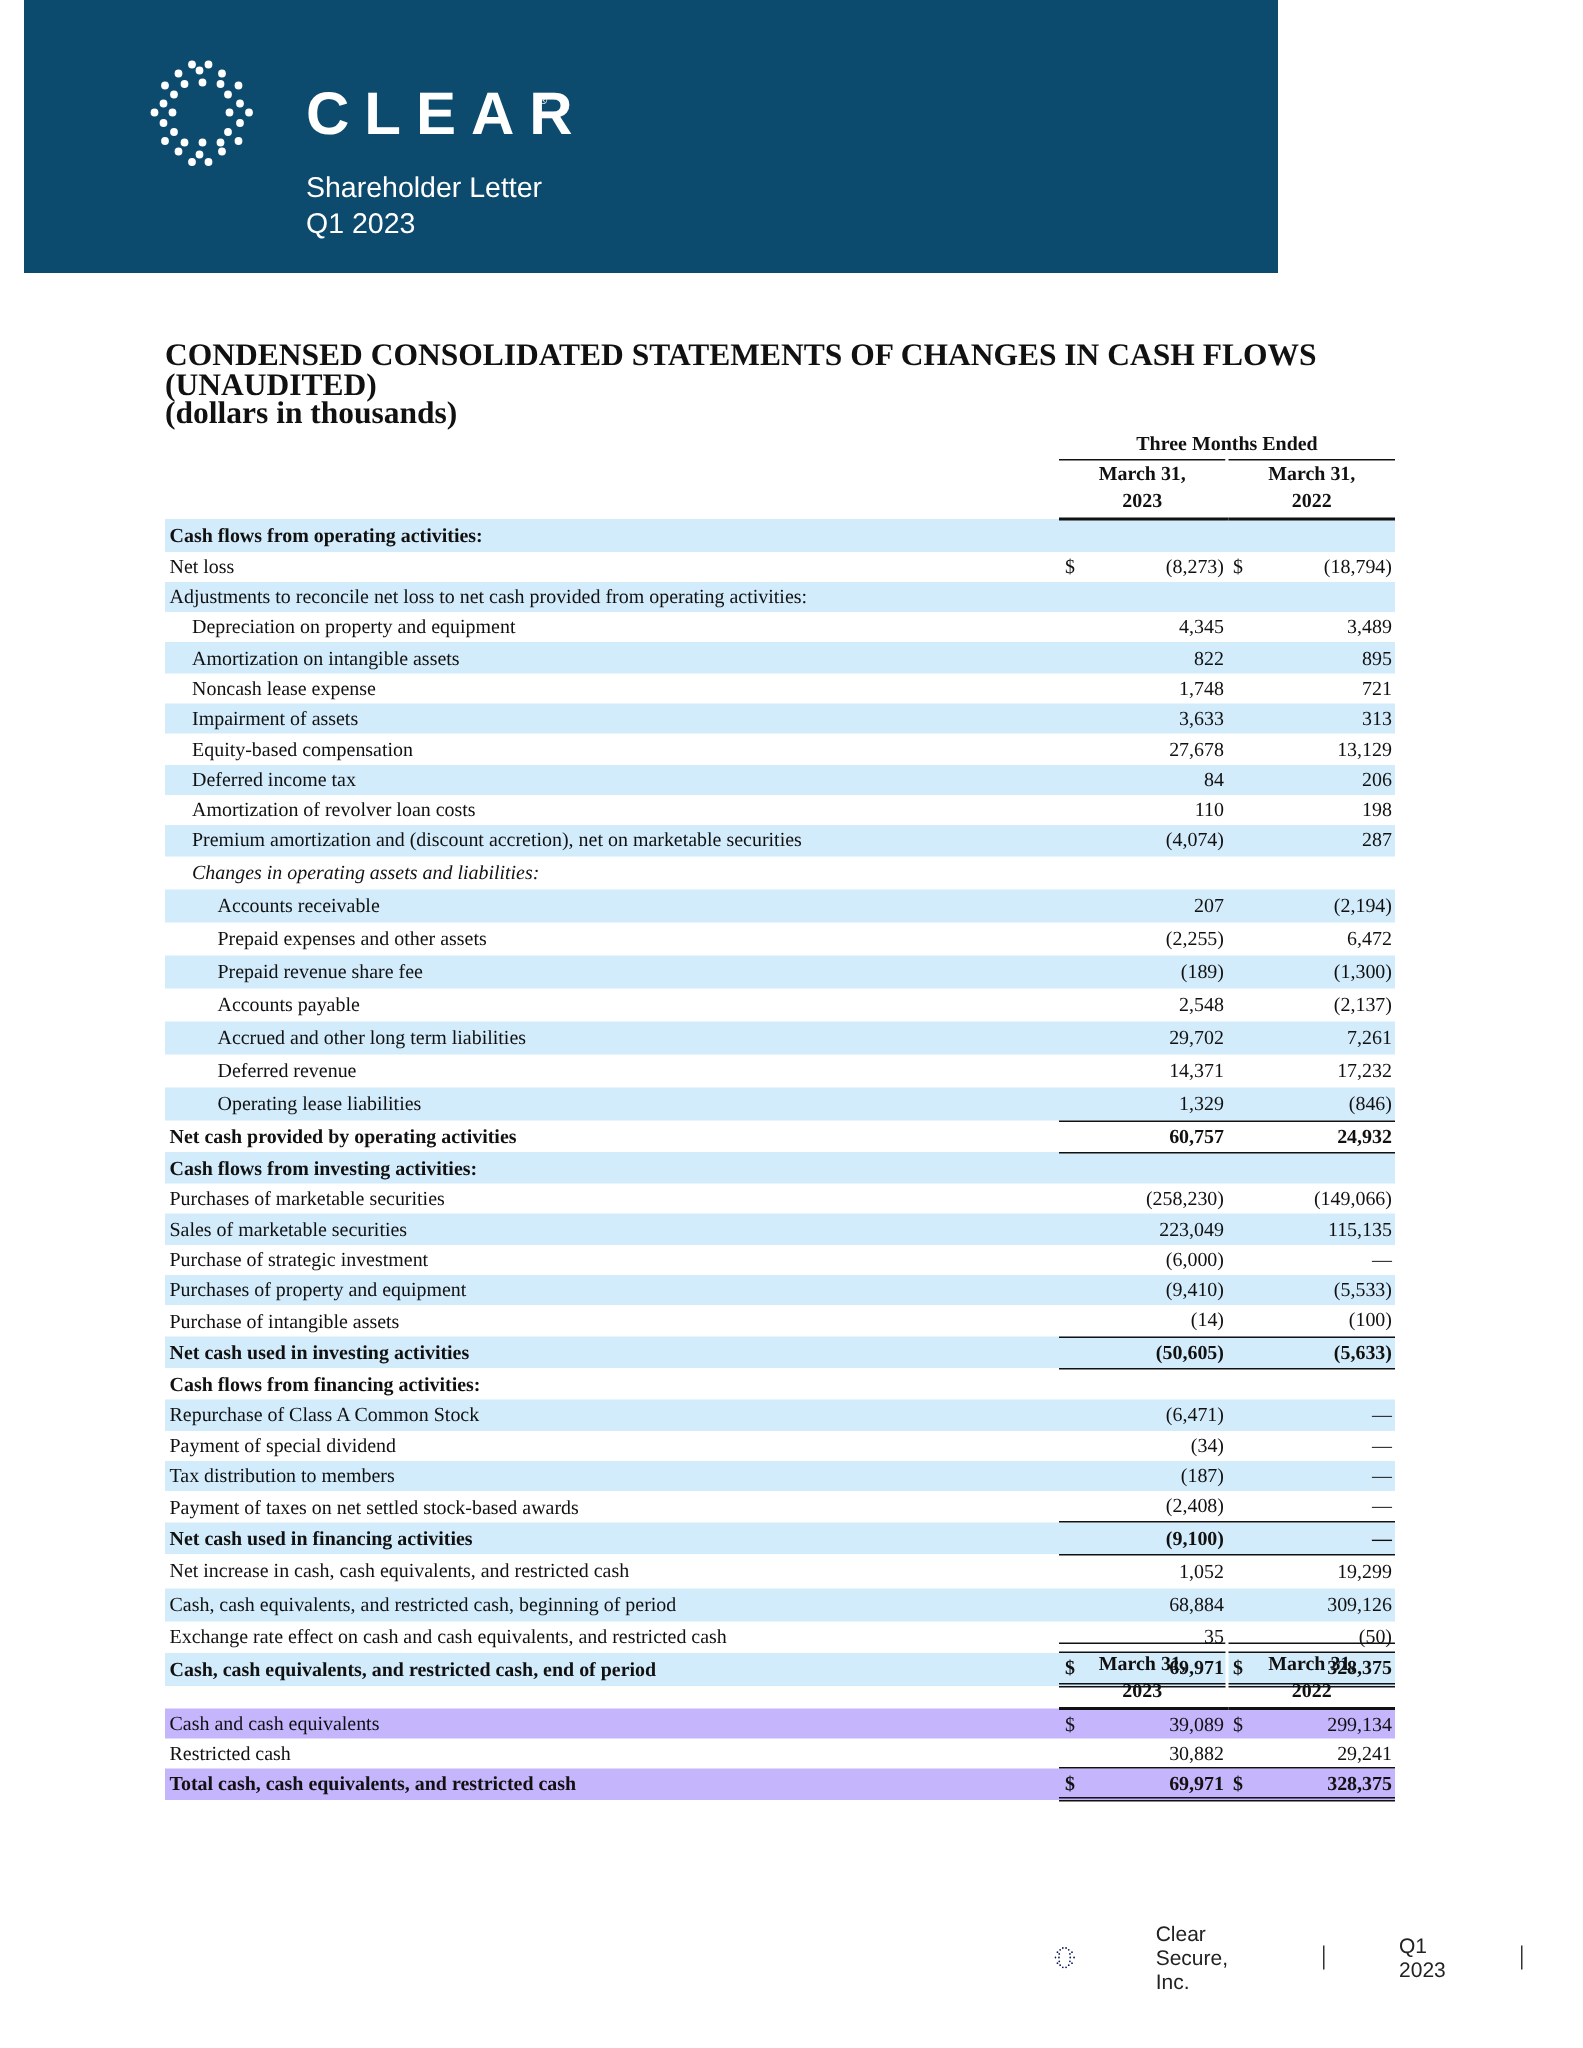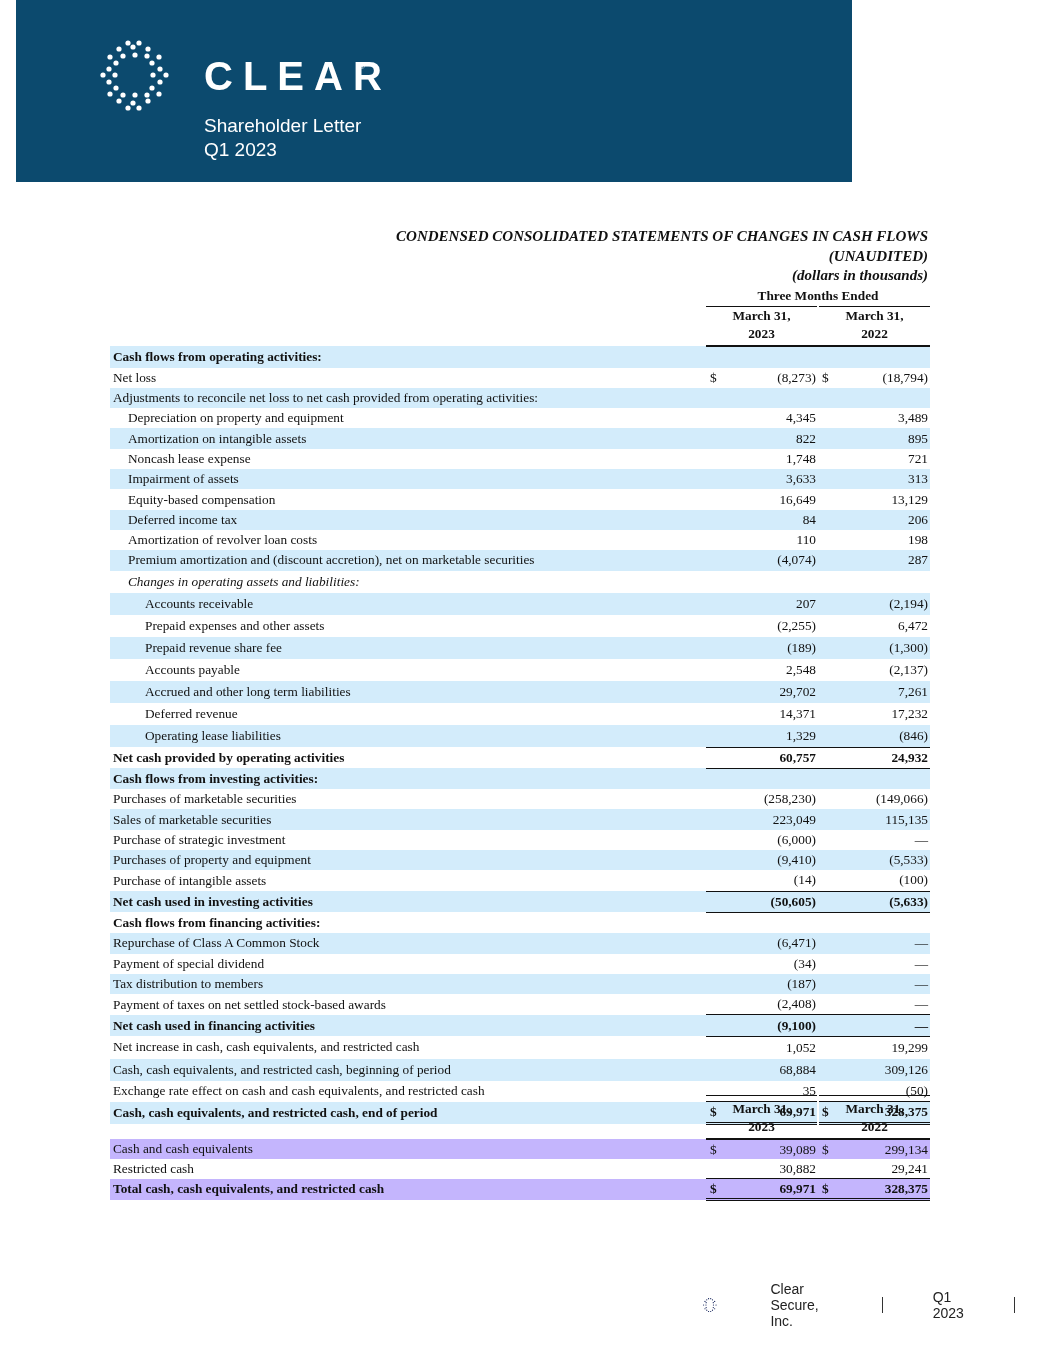--- a/index.html
+++ b/index.html
@@ -3,21 +3,21 @@
 <meta charset="utf-8">
 <style>
   html, body { margin: 0; padding: 0; background: #ffffff; }
   body { width: 1055px; height: 1365px; position: relative; overflow: hidden; font-family: "Liberation Serif", serif; color: #111; }
   .header { position: absolute; left: 16px; top: 0; width: 836px; height: 182px; background: #0c4a6e; }
   .logo-mark { position: absolute; left: 84px; top: 38px; width: 78px; height: 74px; }
   .logo-word { position: absolute; left: 188px; top: 54px; font-family: "Liberation Sans", sans-serif; font-weight: bold; font-size: 40px; letter-spacing: 10px; color: #fff; line-height: 44px; }
   .logo-reg { position: absolute; left: 343px; top: 62px; font-family: "Liberation Sans", sans-serif; font-size: 8px; color: #fff; }
   .subtitle { position: absolute; left: 188px; top: 114px; font-family: "Liberation Sans", sans-serif; font-size: 19px; line-height: 24px; color: #fff; }
 
-  .title-block { position: absolute; left: 110px; top: 227px; width: 818px; text-align: right; font-weight: bold; font-size: 15px; line-height: 19.5px; font-style: italic; }
+  .title-block { position: absolute; left: 110px; top: 227px; width: 818px; text-align: left; font-weight: bold; font-size: 21px; line-height: 19.5px; }
 
   table.cf { position: absolute; left: 110px; top: 286px; width: 820px; border-collapse: collapse; font-size: 13.3px; }
   table.cf td { padding: 0; height: 20.3px; line-height: 18px; vertical-align: middle; white-space: nowrap; }
   table.cf tr.hl td { background: #d3ecfb; }
   td.lbl { padding-left: 3px !important; margin-left: 21px; }
   td.ind1 { padding-left: 18px !important; margin-top: 17px; }
   td.ind2 { padding-left: 35px !important; }
   td.italic { font-style: italic; }
   td.cur { width: 18px; text-align: left; padding-left: 4px !important; }
   td.num { width: 88px; text-align: right; padding-right: 2px !important; }
@@ -154,21 +154,21 @@
       <tr class="hl">
         <td class="ind1">Impairment of assets</td>
         <td class="cur v"></td>
         <td class="num v">3,633</td>
         <td class="cur v"></td>
         <td class="num v">313</td>
       </tr>
       <tr class="">
         <td class="ind1">Equity-based compensation</td>
         <td class="cur v"></td>
-        <td class="num v">16,649</td>
+        <td class="num v">27,678</td>
         <td class="cur v"></td>
         <td class="num v">13,129</td>
       </tr>
       <tr class="hl">
         <td class="ind1">Deferred income tax</td>
         <td class="cur v"></td>
         <td class="num v">84</td>
         <td class="cur v"></td>
         <td class="num v">206</td>
       </tr>

